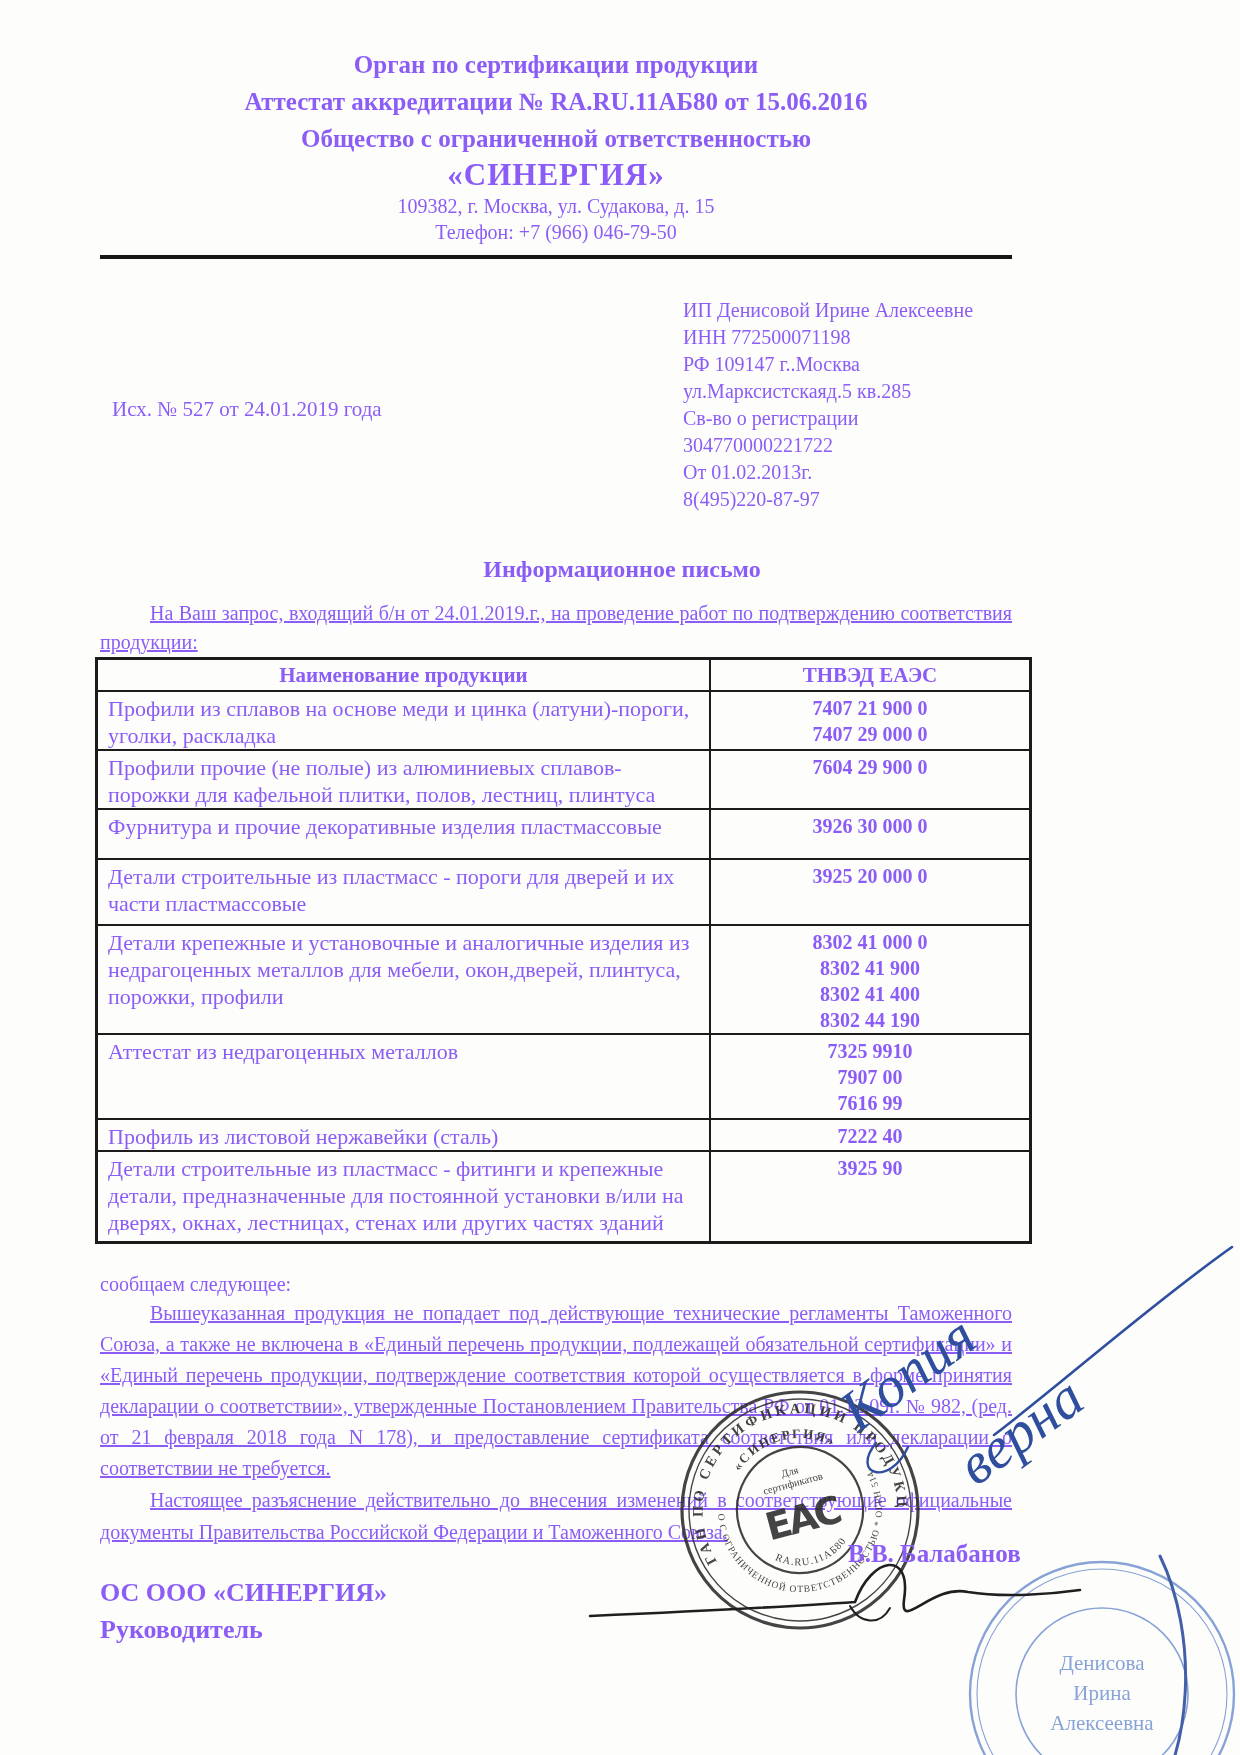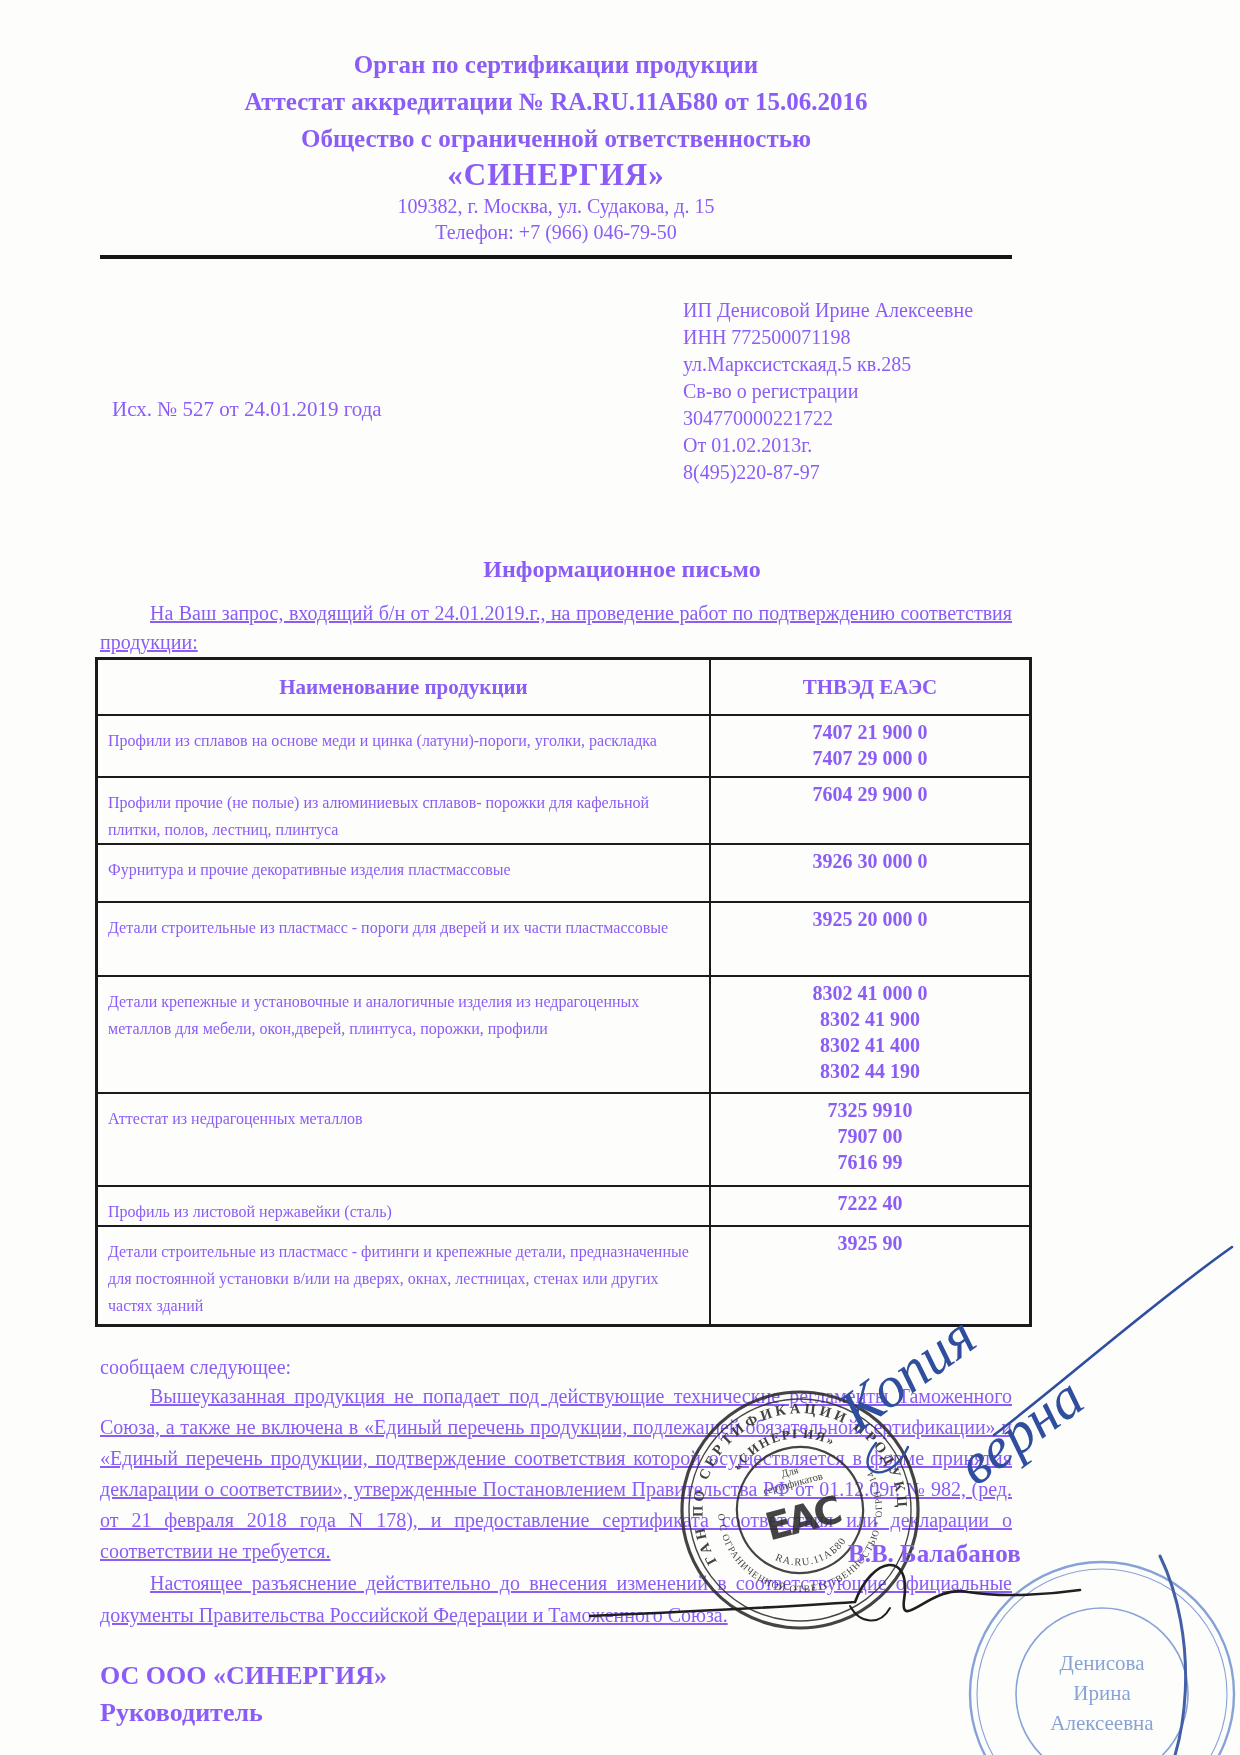--- a/index.html
+++ b/index.html
@@ -32,22 +32,22 @@
   .indent{text-indent:50px;}
   .lead-in{margin-top:26px;font-size:20px;line-height:28px;}
   .p2{line-height:32px;}
 
   
   table.products{border-collapse:collapse;width:917px;margin-left:-5px;table-layout:fixed;}
   table.products,table.products td,table.products th{border:2px solid #1b1b1b;}
   table.products{border-width:3px;}
   th.c-name{width:603px;}
   th.c-code{width:310px;}
-  table.products th{font-size:21px;font-weight:bold;padding:14px 4px;height:26px;text-align:center;}
-  td.name{font-size:16px;line-height:27px;padding:11px 8px 0 10px;vertical-align:top;text-align:left;}
+  table.products th{font-size:21px;font-weight:bold;padding:2px 4px;height:26px;text-align:center;}
+  td.name{font-size:22px;line-height:27px;padding:3px 8px 0 10px;vertical-align:top;text-align:left;}
   td.code{font-size:20px;line-height:26px;font-weight:bold;text-align:center;vertical-align:top;padding:3px 4px 0 4px;}
 
   
   .sig-left{margin-top:26px;font-weight:bold;font-size:26px;line-height:37px;}
   .sig-name{
     position:absolute;left:848px;top:1540px;
     font-weight:bold;font-size:25px;z-index:6;white-space:nowrap;
   }
 
   
@@ -72,20 +72,21 @@
       <div class="lh-small">109382, г. Москва, ул. Судакова, д. 15</div>
       <div class="lh-small">Телефон: +7 (966) 046-79-50</div>
     </div>
     <div class="rule"></div>
 
     <div class="refzone">
       <div class="ref-number">Исх. № 527 от 24.01.2019 года</div>
       <div class="recipient">
         <div>ИП Денисовой Ирине Алексеевне</div>
         <div>ИНН 772500071198</div>
+        <div>РФ 109147  г..Москва</div>
         <div>ул.Марксистскаяд.5 кв.285</div>
         <div>Св-во о регистрации 304770000221722</div>
         <div>От 01.02.2013г.</div>
         <div>8(495)220-87-97</div>
       </div>
     </div>
 
     <div class="letter-title">Информационное письмо</div>
     <div class="para intro indent">На Ваш запрос, входящий б/н от 24.01.2019.г., на проведение работ по подтверждению соответствия продукции:</div>
 

